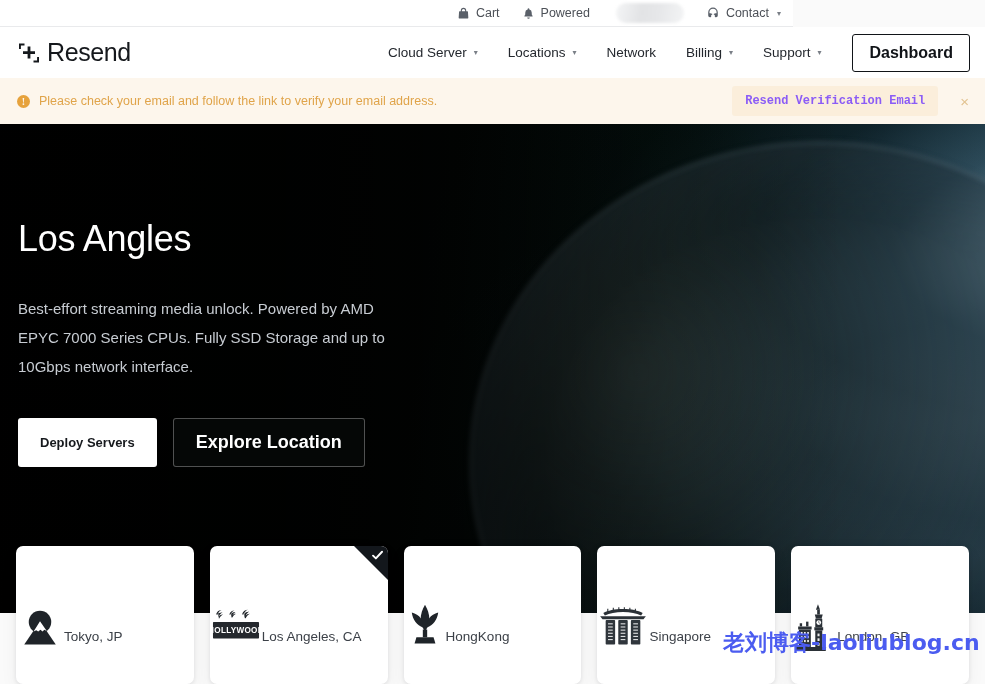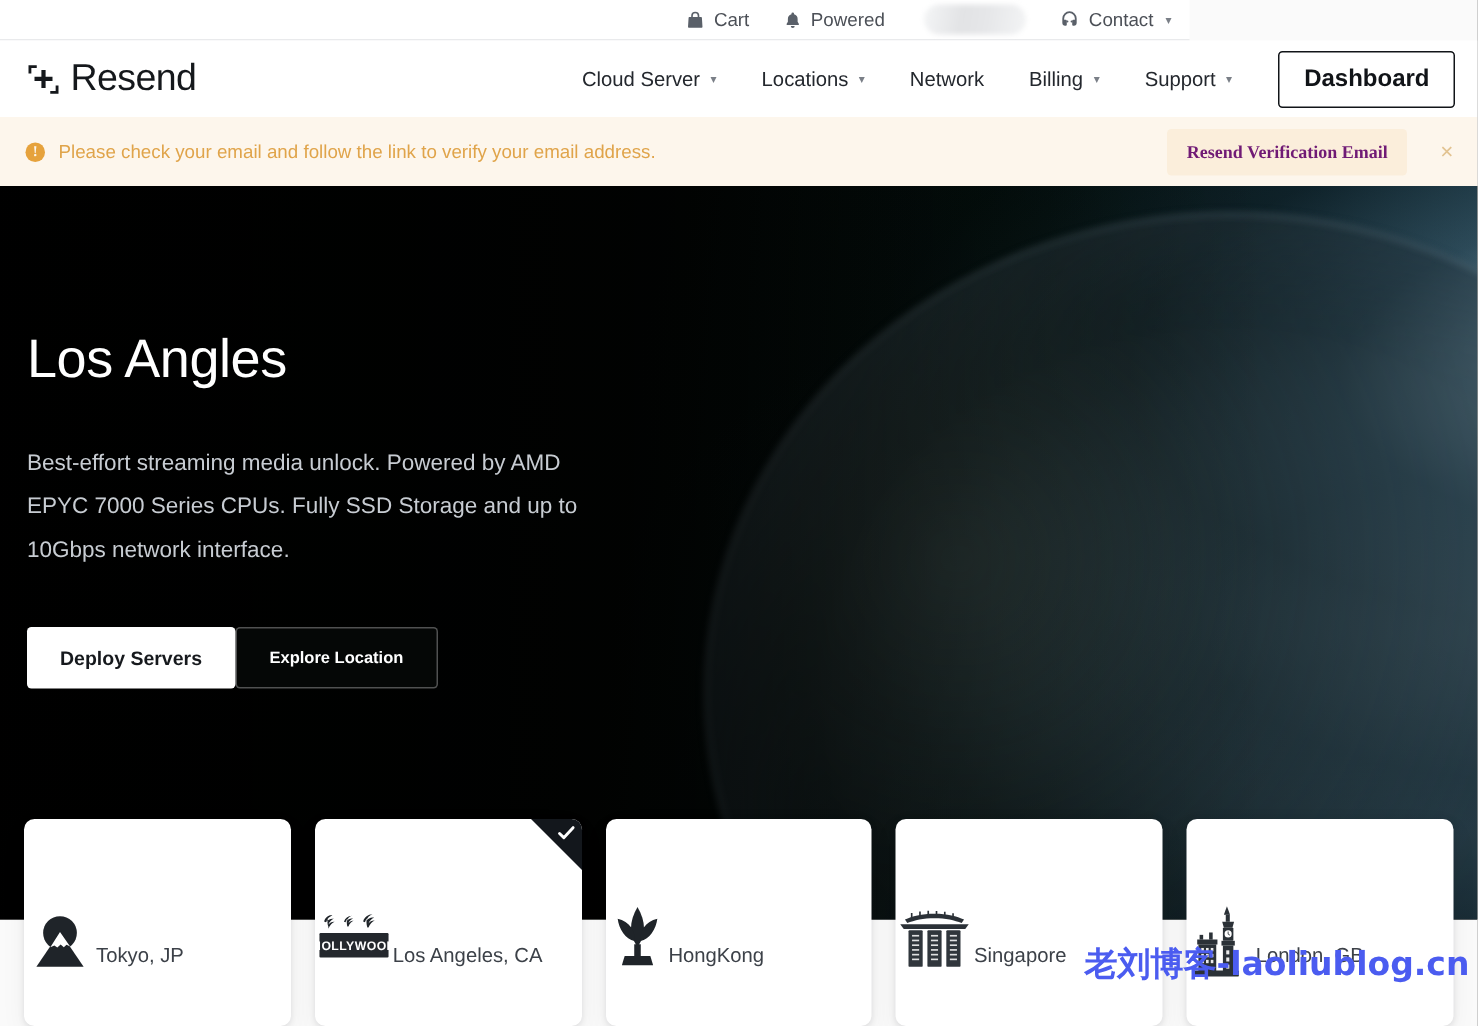--- a/index.html
+++ b/index.html
@@ -71,24 +71,24 @@
   .alert-icon {
     width: 13px; height: 13px; border-radius: 50%;
     background: #e6a23c; color: #fdf6ec;
     font-size: 10px; font-weight: bold; line-height: 13px; text-align: center;
     margin-left: 17px; flex: none;
     font-family: "Liberation Serif", serif;
   }
   .alert-text { font-size: 12.5px; color: #e0a44a; margin-left: 9px; }
   .alert-actions { margin-left: auto; display: flex; align-items: center; padding-right: 16px; }
   .resend-btn {
-    background: #fbeedb; color: #701a75; border: none;
+    background: #fbeedb; color: #8b5cf6; border: none;
     font-size: 12px; font-weight: 700; padding: 8px 13px;
     border-radius: 3px; cursor: pointer; white-space: nowrap;
-    font-family: Liberation Serif, serif;
+    font-family: Liberation Mono, monospace;
   }
   .alert-close {
     margin-left: 22px; font-size: 15px; color: #e2c391; cursor: pointer;
     line-height: 1;
   }
 
   
   .hero {
     position: absolute; top: 124px; left: 0; width: 985px; height: 489px;
     overflow: hidden; background: #020503;
@@ -125,31 +125,31 @@
   }
   .hero-inner { position: absolute; left: 18px; top: 94px; }
   .hero-title {
     font-size: 36px; font-weight: 400; color: #ffffff;
     letter-spacing: -0.3px; margin-bottom: 34px;
   }
   .hero-desc {
     font-size: 15px; line-height: 29px; color: #c7ccd2;
     max-width: 370px; margin-bottom: 37px;
   }
-  .hero-btns { display: flex; gap: 0; }
+  .hero-btns { display: flex; gap: 16px; }
   .btn-primary {
     background: #ffffff; color: #16191d; border: none;
     font-size: 13px; font-weight: 700; padding: 13px 22px;
     border-radius: 3px; cursor: pointer;
     font-family: "Liberation Sans", sans-serif;
   }
   .btn-ghost {
     background: rgba(10,12,11,0.55); color: #ffffff;
     border: 1px solid rgba(255,255,255,0.30);
-    font-size: 11px; font-weight: 700; padding: 13px 22px;
+    font-size: 18px; font-weight: 700; padding: 13px 22px;
     border-radius: 3px; cursor: pointer;
     font-family: "Liberation Sans", sans-serif;
     text-align: center;
   }
 
   
   .cards {
     position: absolute; top: 546px; left: 16px;
     width: 953px; height: 138px;
     display: flex; gap: 16px;

